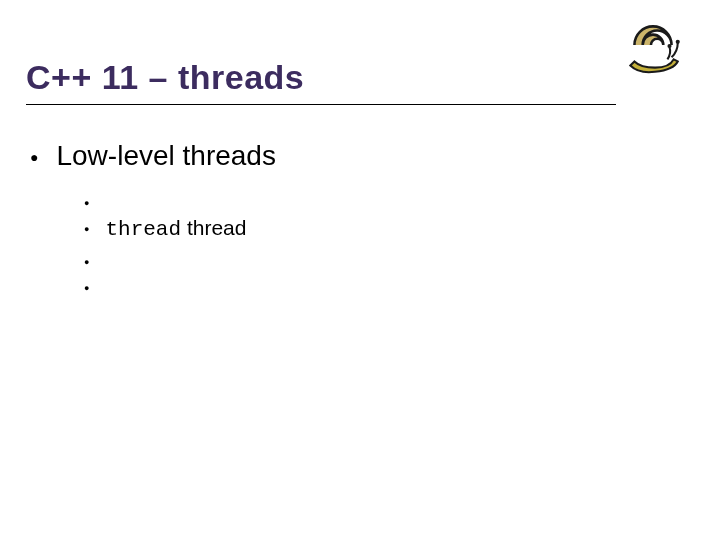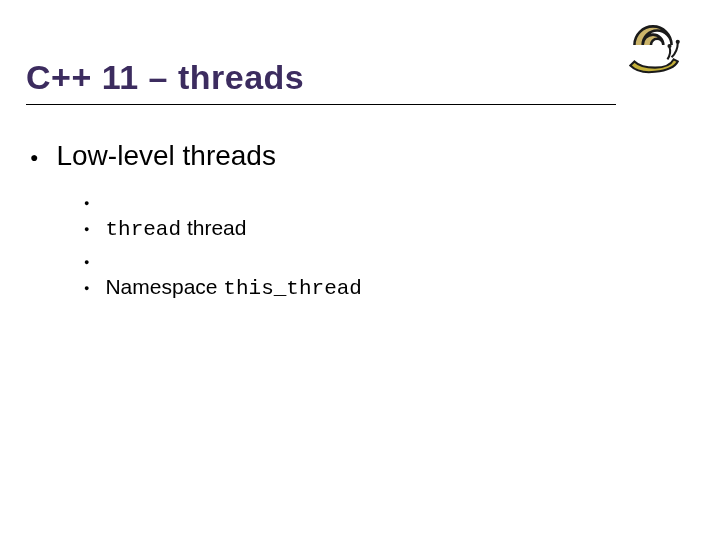--- a/index.html
+++ b/index.html
@@ -127,19 +127,16 @@
         <span></span><span class="mono">thread</span><span> thread</span>
       </div>
     </div>
 
     <div class="lvl2">
       <div class="b2">●</div>
     </div>
 
     <div class="lvl2">
       <div class="b2">●</div>
-      <div class="t2">
-        <span>Namespace </span><span class="mono">this_thread</span><span></span>
-      </div>
     </div>
 
   </div>
 </div>
 
 </body></html>

